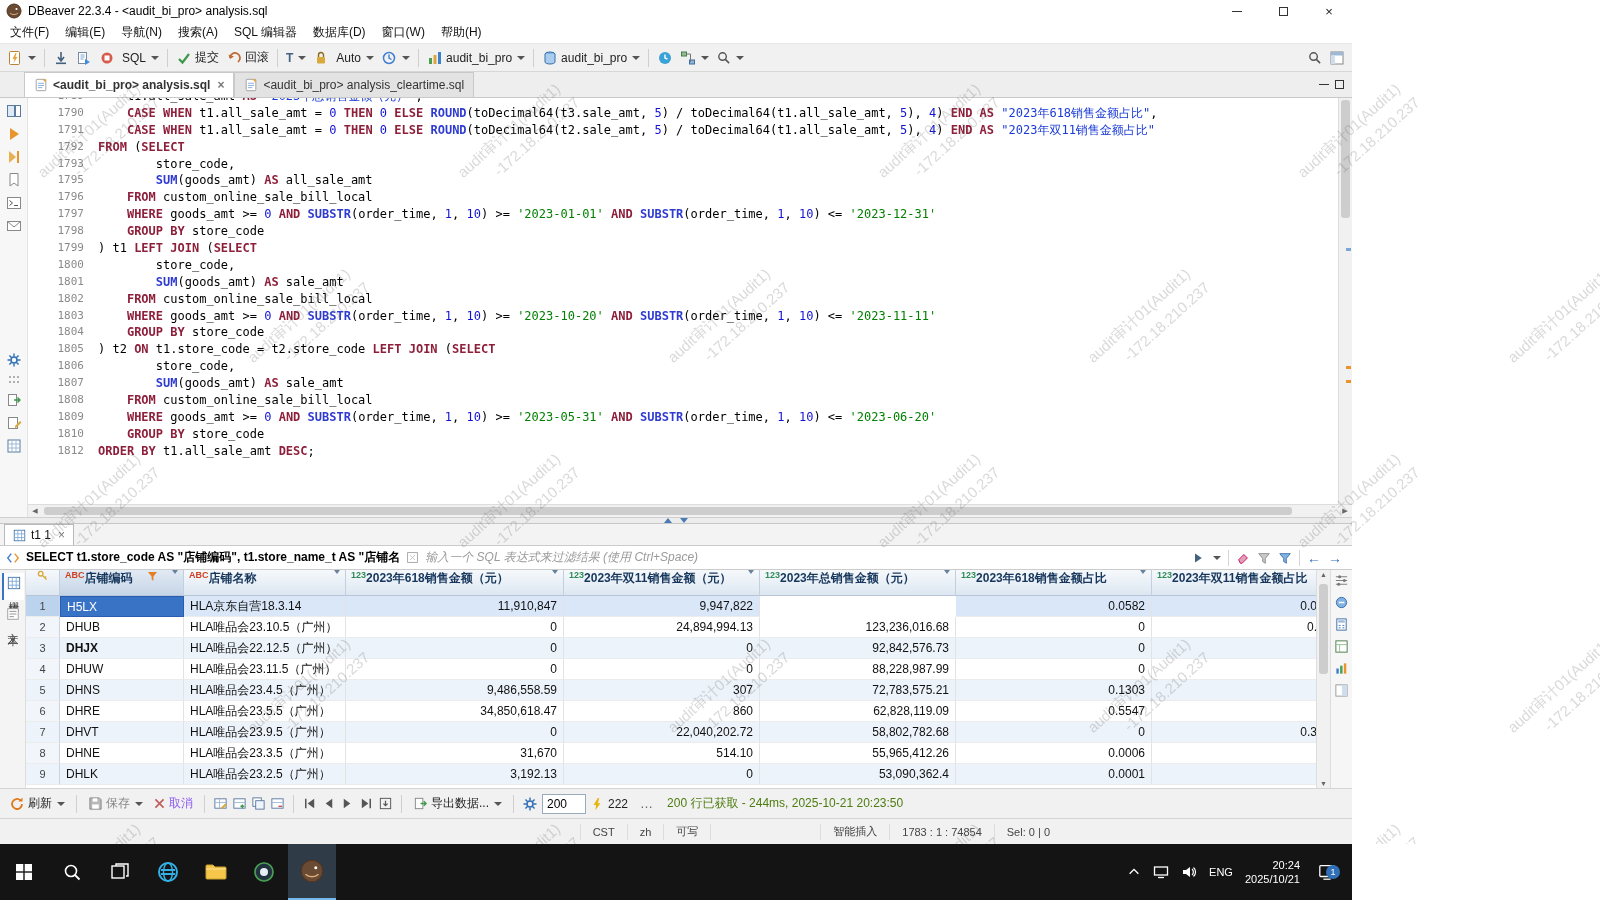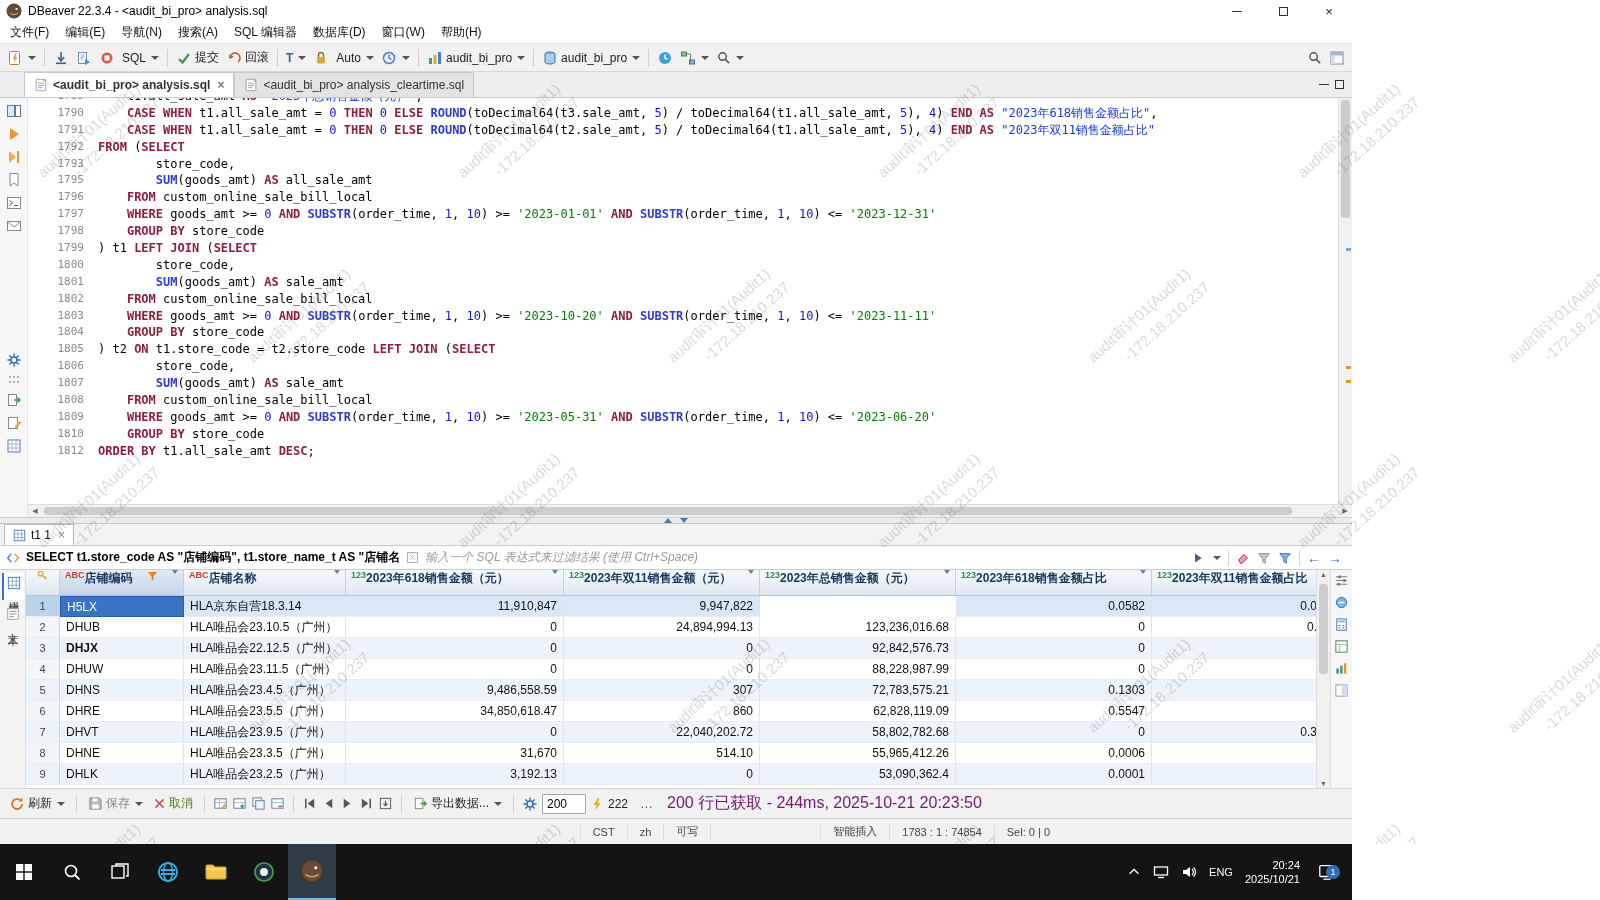--- a/index.html
+++ b/index.html
@@ -90,21 +90,21 @@
 .grow.rsel .gcell.gutter{background:#bcd3ee}
 .gcell.cellsel{background:#3973c5 !important;color:#fff;border:1px solid #2a5db0}
 .gcell.rowfill{border-right:none}
 .grid-vscroll{width:14px;flex:none;background:#f1f1f1;border-left:1px solid #ddd;position:relative;display:flex;flex-direction:column;align-items:center;justify-content:space-between;padding:1px 0;font-size:7px;color:#666}
 .gthumb{position:absolute;left:2px;right:2px;top:14px;height:90px;background:#cdcdcd;border-radius:3px}
 .res-right{width:22px;flex:none;background:#f6f6f6;border-left:1px solid #ddd;display:flex;flex-direction:column;align-items:center;padding-top:3px;gap:7px}
 
 .res-toolbar{height:30px;flex:none;background:#f1f1f1;border-top:1px solid #d4d4d4;display:flex;align-items:center;padding:0 6px;gap:4px}
 .rlabel{font-size:12px;color:#222;white-space:nowrap}
 .fetch-input{width:44px;height:20px;border:1px solid #9ab;background:#fff;font-size:12px;padding:0 4px}
-.rstatus{font-size:16px;color:#701a75;margin-left:10px;white-space:nowrap}
+.rstatus{font-size:12px;color:#4d7c0f;margin-left:10px;white-space:nowrap}
 .more{color:#666;font-size:13px;margin-left:8px}
 
 .statusbar{height:26px;flex:none;background:#f1f1f1;border-top:1px solid #d4d4d4;display:flex;align-items:center;font-size:11px;color:#444}
 .sspacer{flex:1}
 .sseg{padding:0 12px;border-left:1px solid #dcdcdc;height:16px;display:flex;align-items:center;white-space:nowrap}
 .sseg.blank{width:110px}
 .send{width:290px}
 
 .taskbar{height:56px;flex:none;background:#141414;display:flex;align-items:stretch;z-index:60;position:relative}
 .tkbtn{width:48px;display:flex;align-items:center;justify-content:center}
@@ -667,21 +667,21 @@
           <rect x="4.5" y="9" width="7" height="4.5" fill="#fff"></rect>
           <rect x="5" y="2.5" width="5" height="3.5" fill="#fff"></rect>
         </svg>
       <span class="rlabel" style="color:#888">保存</span>
       <span class="caret"></span>
     </div>
     <div class="tbtn">
       <svg class="i" width="13" height="13" viewBox="0 0 16 16">
           <path d="M3 3l10 10M13 3 3 13" stroke="#c45b5b" stroke-width="2"></path>
         </svg>
-      <span class="rlabel" style="color:#4d7c0f">取消</span>
+      <span class="rlabel" style="color:#8b5cf6">取消</span>
     </div>
     <div class="tsep"></div>
     <svg class="i" width="15" height="15" viewBox="0 0 16 16">
         <rect x="2" y="3" width="12" height="10" fill="#fff" stroke="#5b7aa0"></rect>
         <path d="M2 7h12M7 3v10" stroke="#9db9d6"></path>
         <path d="M9 12l4-4 1.5 1.5-4 4H9z" fill="#d9a93c"></path>
       </svg>
     <svg class="i" width="15" height="15" viewBox="0 0 16 16">
         <rect x="2" y="3" width="12" height="10" fill="#fff" stroke="#5b7aa0"></rect>
         <path d="M2 7h12" stroke="#9db9d6"></path>

